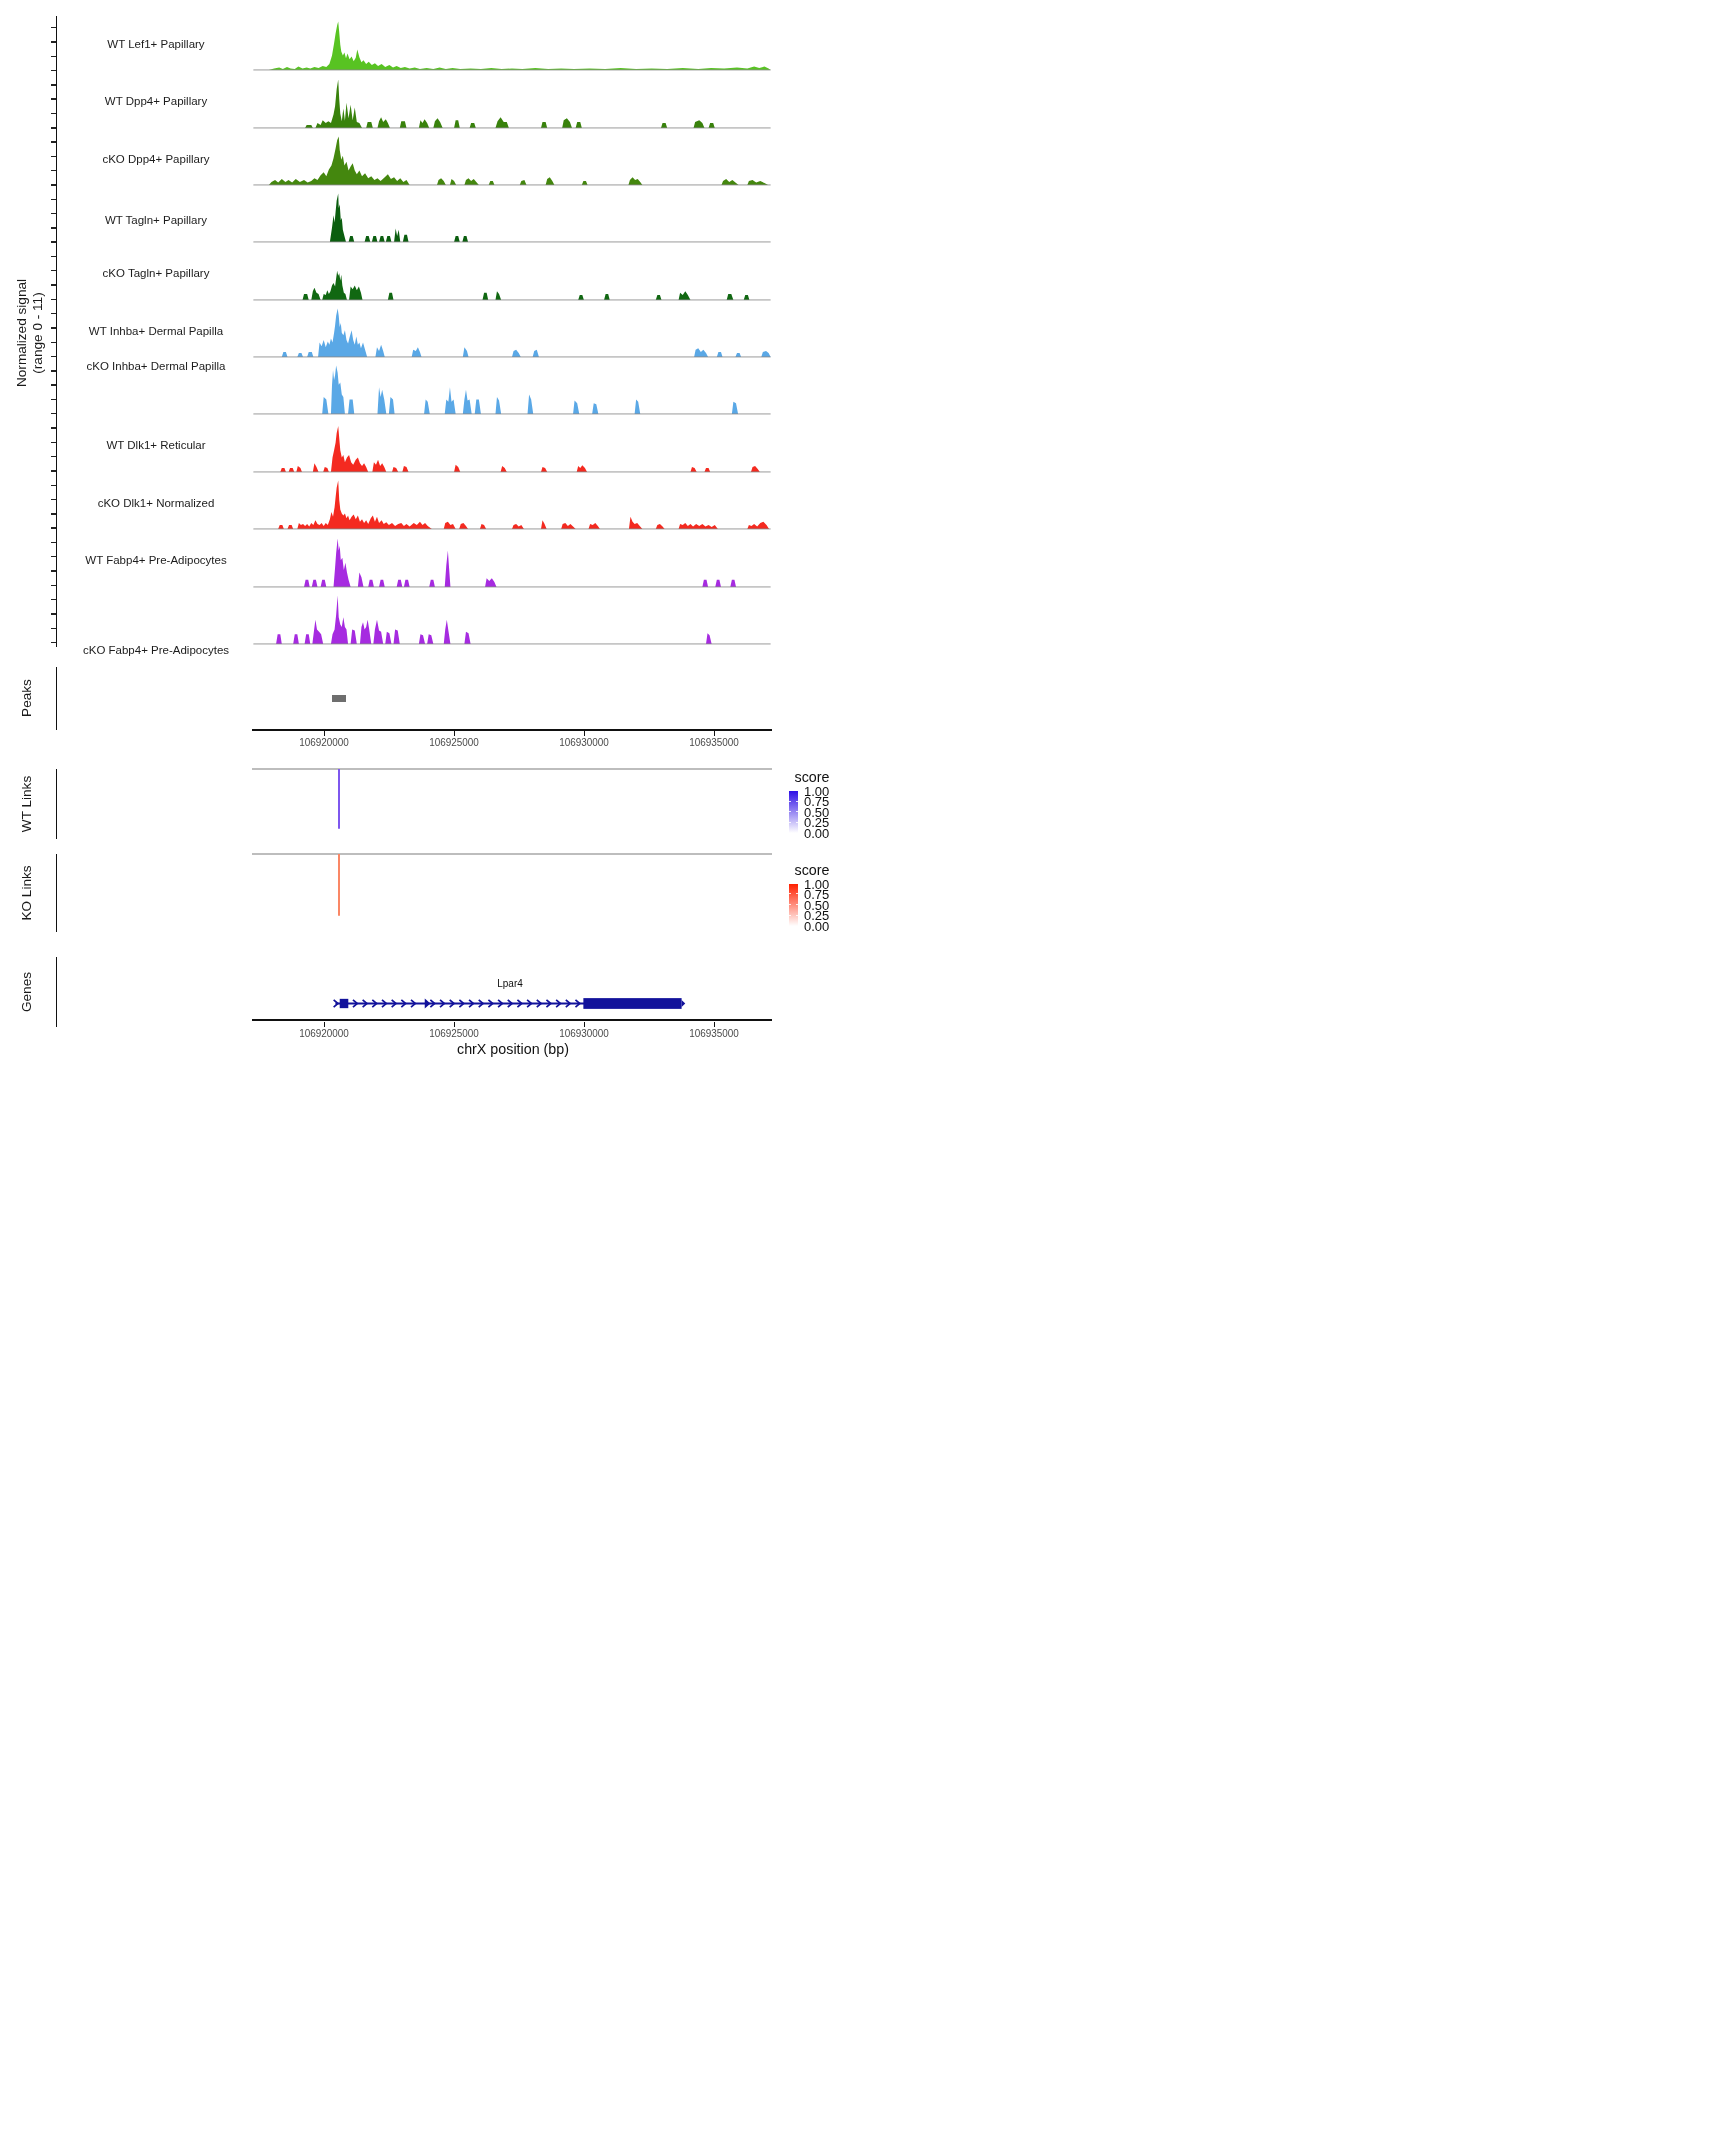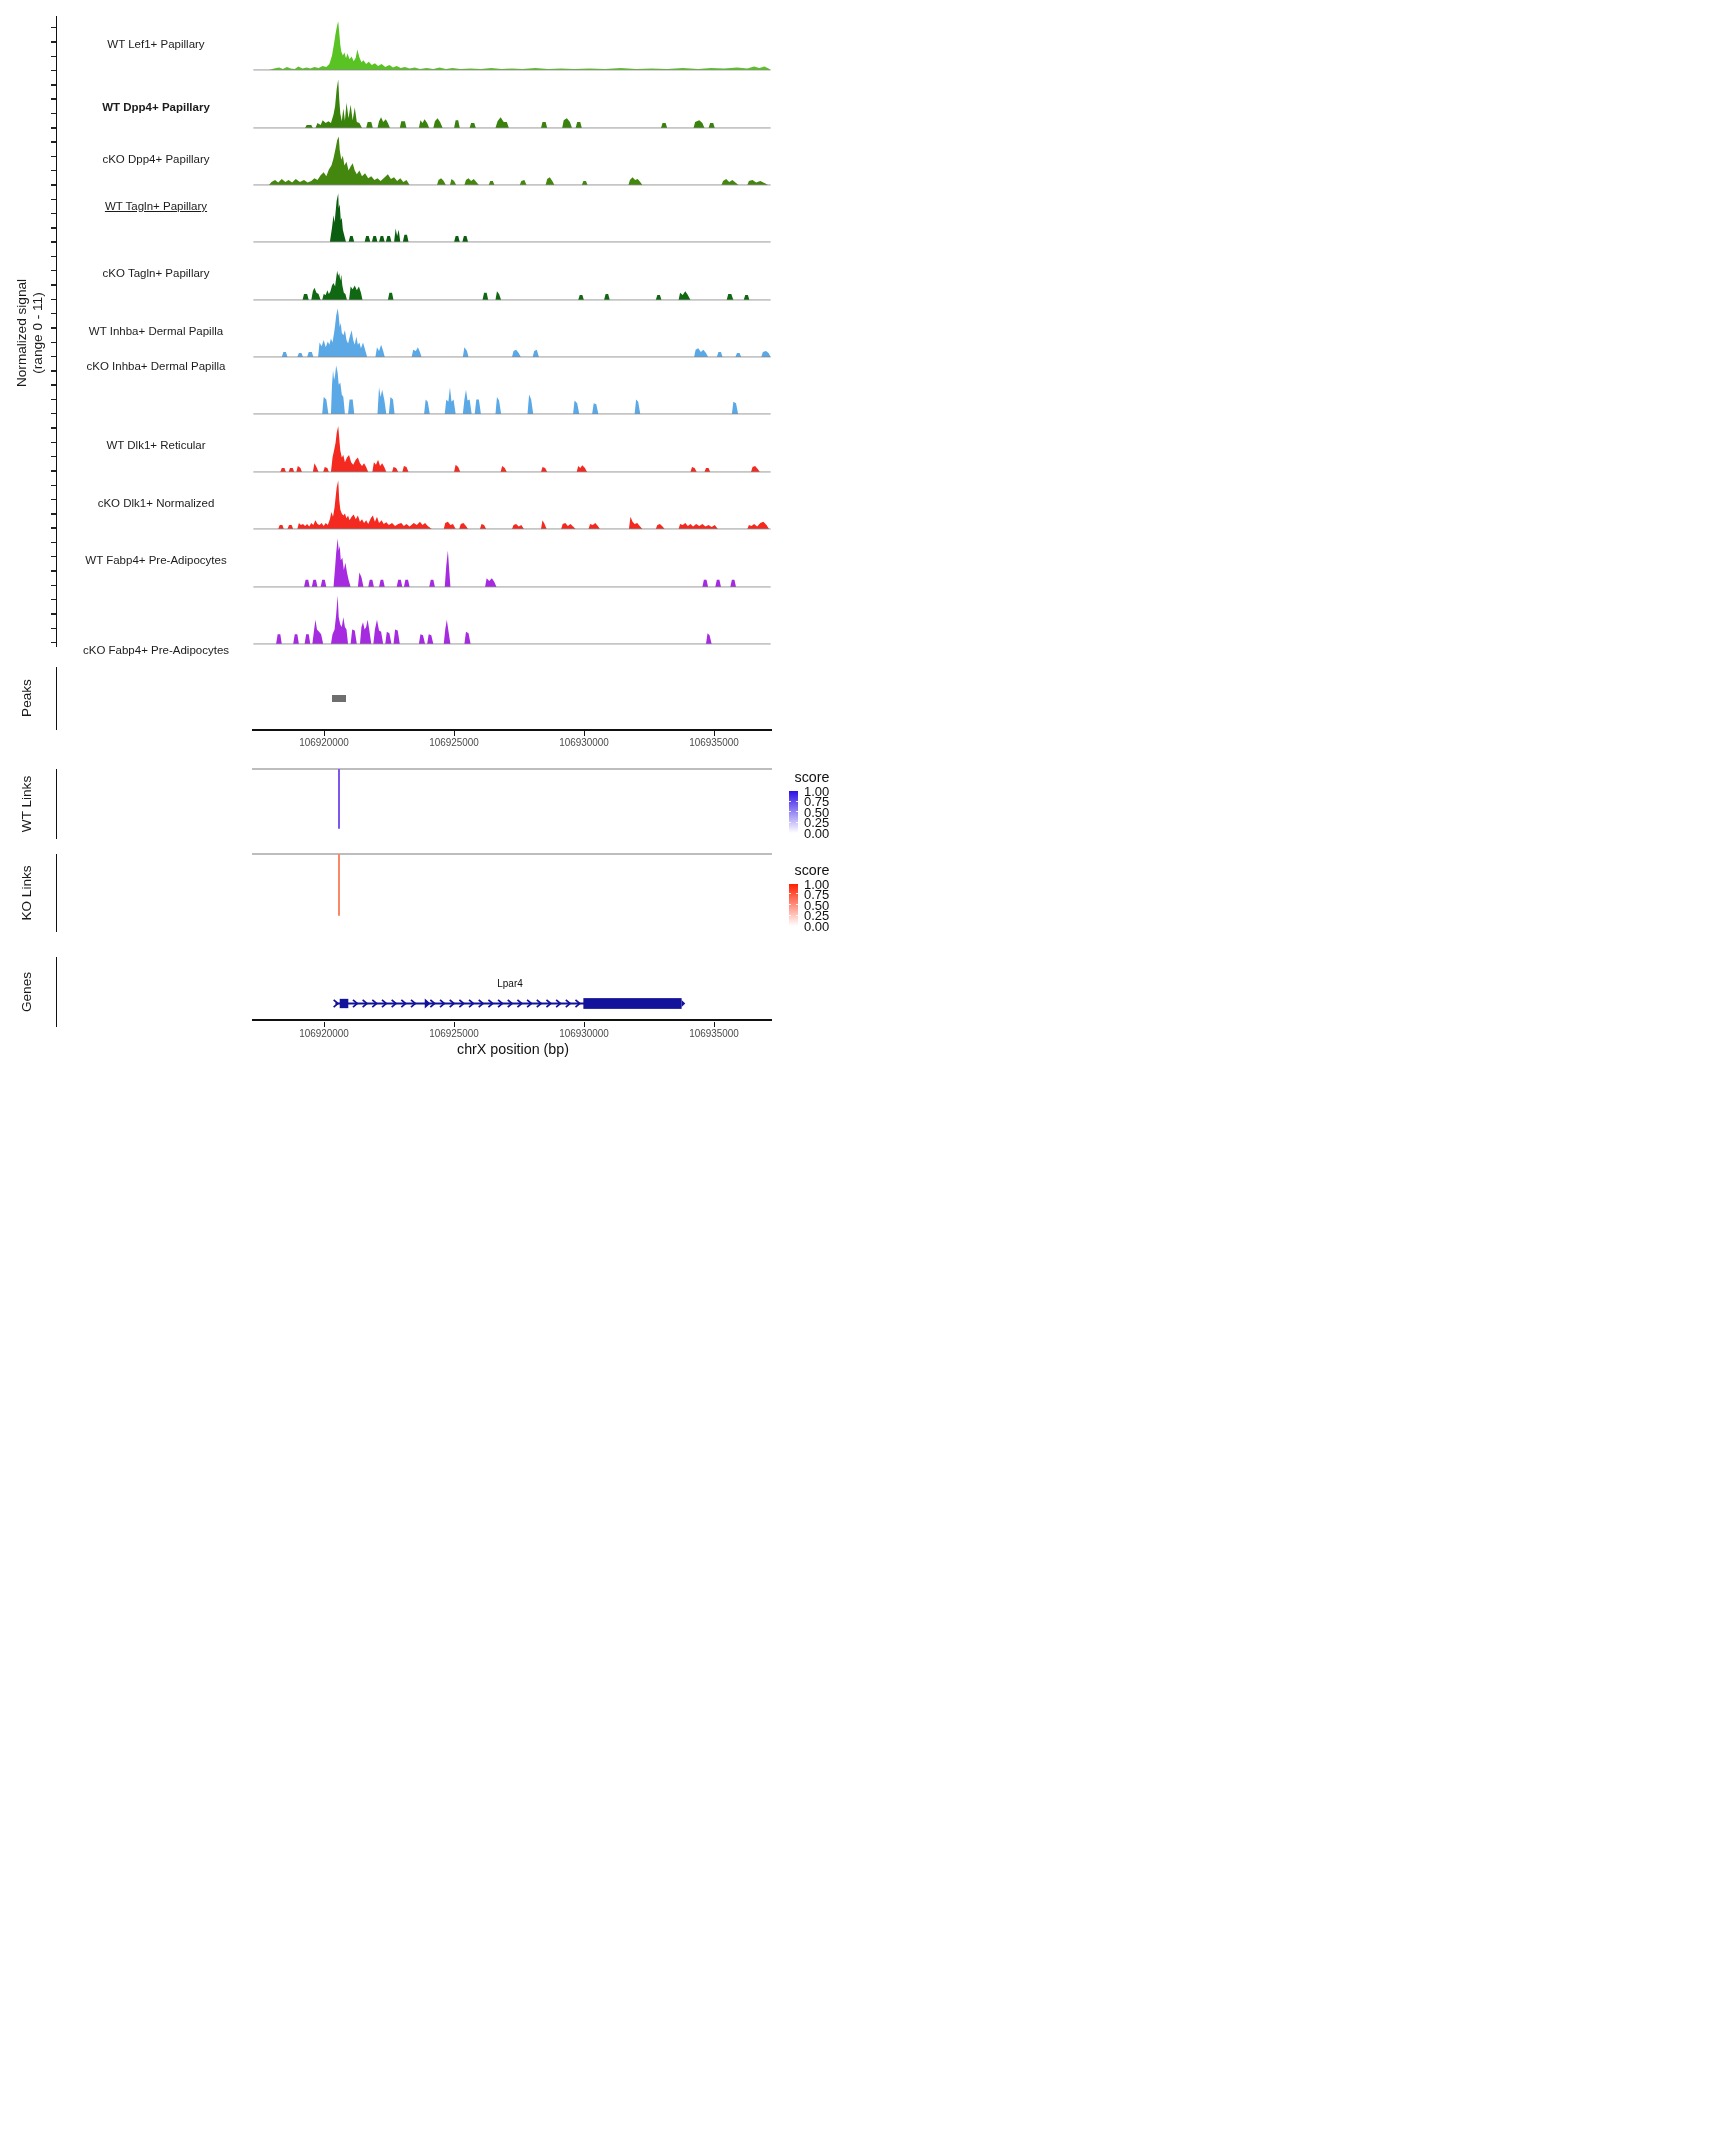--- a/index.html
+++ b/index.html
@@ -35,31 +35,31 @@
 
   <div class="abs" style="left:51px;top:27px;width:5px;height:618px;background:repeating-linear-gradient(to bottom,#222 0 1.4px,transparent 1.4px 14.3px);"></div>
   <div class="abs" style="left:56px;top:16px;width:1.4px;height:631px;background:#111;"></div>
 
   <div id="tracks-layer">
       <div class="track-label" style="top: 38px;">WT Lef1+ Papillary</div>
       <svg width="520" height="57" viewBox="0 0 726 80" style="left: 252px; top: 19.4px;">
         <path d="M0,71.5 L21.8,71.5 L29.0,69.5 L36.3,68.1 L41.4,70.1 L47.2,67.4 L52.3,69.5 L58.1,70.1 L63.2,66.7 L69.0,69.5 L74.8,68.1 L79.9,69.5 L85.7,67.4 L91.5,68.8 L97.3,66.1 L102.4,67.4 L106.7,63.3 L110.4,51.1 L113.3,34.1 L115.4,20.5 L117.6,8.9 L119.1,3.5 L120.5,18.5 L122.0,36.1 L123.4,45.7 L125.6,51.1 L127.8,47.0 L130.0,55.2 L132.1,48.4 L135.0,56.5 L137.9,52.5 L140.8,59.3 L143.7,54.5 L145.9,42.9 L148.8,53.8 L151.7,60.6 L154.6,57.9 L158.3,63.3 L161.9,59.9 L166.3,64.7 L170.6,62.0 L175.0,66.1 L180.0,63.3 L185.1,67.4 L190.9,64.7 L196.0,68.1 L201.1,66.1 L206.9,68.8 L212.7,67.4 L219.3,69.5 L226.5,68.1 L233.8,70.1 L243.2,68.8 L252.6,70.1 L261.4,68.1 L270.1,70.1 L279.5,68.8 L290.4,70.1 L304.9,69.5 L319.4,70.1 L334.0,68.8 L348.5,70.1 L363.0,69.5 L377.5,70.1 L395.7,68.8 L413.8,70.1 L432.0,69.5 L450.1,70.1 L471.9,69.5 L493.7,70.1 L515.5,68.8 L537.2,70.1 L559.0,69.5 L580.8,70.1 L602.6,68.8 L624.4,70.1 L642.5,68.8 L660.7,69.5 L678.8,68.1 L693.3,69.5 L702.8,66.7 L710.0,68.8 L717.3,66.7 L723.1,69.5 L726.0,71.5 L726,71.5 Z" fill="#58C322"></path>
         <line x1="0" x2="726" y1="71.5" y2="71.5" stroke="#8a8a8a" stroke-width="1.2"></line>
       </svg>
-      <div class="track-label" style="top: 101px; font-weight: bold;">WT Dpp4+ Papillary</div>
+      <div class="track-label" style="top: 95px;">WT Dpp4+ Papillary</div>
       <svg width="520" height="57" viewBox="0 0 726 80" style="left: 252px; top: 77px;">
         <path d="M0,71.5 L72.6,71.5 L74.8,67.4 L81.3,67.4 L83.5,71.5 L87.1,71.5 L90.0,64.7 L94.4,67.4 L97.3,60.6 L101.6,64.7 L105.3,62.0 L108.9,64.7 L112.5,52.5 L114.7,40.9 L116.9,17.1 L119.1,3.5 L120.5,30.7 L122.0,51.1 L124.1,62.0 L126.3,44.3 L128.5,61.3 L130.7,36.1 L133.6,57.9 L136.5,38.9 L139.4,60.6 L142.3,42.9 L145.2,63.3 L148.8,64.7 L152.5,71.5 L158.3,71.5 L160.4,63.3 L165.5,63.3 L167.7,71.5 L174.2,71.5 L176.4,62.0 L179.3,56.5 L182.2,63.3 L185.9,59.3 L188.8,64.7 L191.7,71.5 L205.5,71.5 L207.6,62.0 L212.7,62.0 L214.9,71.5 L232.3,71.5 L234.5,60.6 L237.4,64.7 L240.3,59.3 L243.9,64.7 L246.8,71.5 L252.6,71.5 L254.8,62.0 L258.5,57.9 L262.1,63.3 L265.7,71.5 L281.7,71.5 L283.9,60.6 L287.5,60.6 L289.7,71.5 L303.5,71.5 L305.6,64.7 L310.0,64.7 L312.2,71.5 L339.8,71.5 L342.7,62.0 L347.0,56.5 L351.4,63.3 L355.7,63.3 L358.6,71.5 L403.7,71.5 L405.8,63.3 L410.2,63.3 L412.4,71.5 L433.4,71.5 L435.6,60.6 L440.0,57.9 L444.3,63.3 L447.2,71.5 L452.3,71.5 L454.5,63.3 L458.8,63.3 L461.0,71.5 L572.1,71.5 L574.3,64.7 L578.6,64.7 L580.8,71.5 L617.8,71.5 L620.0,63.3 L625.8,60.6 L630.2,64.7 L633.1,71.5 L638.9,71.5 L641.1,64.7 L645.4,64.7 L647.6,71.5 L726,71.5 Z" fill="#39820C"></path>
         <line x1="0" x2="726" y1="71.5" y2="71.5" stroke="#8a8a8a" stroke-width="1.2"></line>
       </svg>
       <div class="track-label" style="top: 153px;">cKO Dpp4+ Papillary</div>
       <svg width="520" height="57" viewBox="0 0 726 80" style="left: 252px; top: 134px;">
         <path d="M0,71.5 L21.8,71.5 L25.4,67.4 L30.5,64.7 L34.8,68.1 L39.9,63.3 L45.0,67.4 L49.4,64.7 L54.4,68.1 L59.5,63.3 L65.3,67.4 L71.1,64.7 L76.2,68.1 L81.3,66.1 L85.7,62.0 L90.0,64.7 L94.4,57.9 L98.7,53.8 L102.4,59.3 L106.0,49.7 L109.6,44.3 L112.5,34.1 L115.4,20.5 L117.6,8.9 L119.8,3.5 L121.2,22.5 L123.4,36.1 L125.6,30.7 L127.8,44.3 L130.7,38.9 L133.6,51.1 L136.5,45.7 L139.4,40.9 L142.3,51.1 L145.2,56.5 L148.8,51.1 L152.5,59.3 L156.8,55.2 L161.2,62.0 L165.5,59.3 L169.9,64.7 L174.2,62.0 L178.6,66.1 L184.4,60.6 L188.8,56.5 L193.1,63.3 L197.5,60.6 L201.8,66.1 L206.2,62.0 L210.5,67.4 L214.9,64.7 L219.3,71.5 L257.7,71.5 L259.9,64.7 L263.5,62.0 L267.2,66.1 L270.1,71.5 L275.9,71.5 L278.1,63.3 L281.7,66.1 L284.6,71.5 L296.2,71.5 L298.4,64.7 L302.0,62.0 L305.6,66.1 L309.3,63.3 L312.9,67.4 L316.5,71.5 L330.3,71.5 L332.5,66.1 L336.1,66.1 L338.3,71.5 L373.9,71.5 L376.1,66.1 L380.4,64.7 L383.3,71.5 L410.2,71.5 L412.4,63.3 L416.0,60.6 L419.6,66.1 L422.5,71.5 L461.0,71.5 L463.2,66.1 L466.8,66.1 L469.0,71.5 L526.4,71.5 L528.5,64.7 L532.2,60.6 L535.8,64.7 L539.4,63.3 L543.0,67.4 L546.0,71.5 L657.0,71.5 L659.2,66.1 L663.6,63.3 L667.9,67.4 L672.3,64.7 L676.6,68.1 L681.0,71.5 L693.3,71.5 L695.5,66.1 L700.6,64.7 L705.7,68.1 L711.5,66.1 L717.3,68.8 L722.4,71.5 L726,71.5 Z" fill="#44870E"></path>
         <line x1="0" x2="726" y1="71.5" y2="71.5" stroke="#8a8a8a" stroke-width="1.2"></line>
       </svg>
-      <div class="track-label" style="top: 200px; text-decoration: underline;">WT Tagln+ Papillary</div>
+      <div class="track-label" style="top: 214px;">WT Tagln+ Papillary</div>
       <svg width="520" height="57" viewBox="0 0 726 80" style="left: 252px; top: 191px;">
         <path d="M0,71.5 L107.4,71.5 L110.4,51.1 L112.5,34.1 L114.0,44.3 L115.4,29.3 L116.9,13.7 L119.1,3.5 L119.8,23.9 L121.2,18.5 L122.7,40.9 L124.1,37.5 L125.6,54.5 L127.8,63.3 L130.0,71.5 L133.6,71.5 L135.8,63.3 L139.4,63.3 L141.6,71.5 L156.1,71.5 L158.3,63.3 L161.9,63.3 L164.1,71.5 L166.3,71.5 L168.4,63.3 L172.1,63.3 L174.2,71.5 L176.4,71.5 L178.6,63.3 L182.2,63.3 L184.4,71.5 L185.9,71.5 L188.0,63.3 L191.7,63.3 L193.8,71.5 L197.5,71.5 L199.7,52.5 L201.8,63.3 L204.0,54.5 L206.2,71.5 L209.8,71.5 L212.0,61.3 L215.6,61.3 L217.8,71.5 L281.7,71.5 L283.9,63.3 L287.5,63.3 L289.7,71.5 L293.3,71.5 L295.5,63.3 L299.1,63.3 L301.3,71.5 L726,71.5 Z" fill="#0B5E0F"></path>
         <line x1="0" x2="726" y1="71.5" y2="71.5" stroke="#8a8a8a" stroke-width="1.2"></line>
       </svg>
       <div class="track-label" style="top: 267px;">cKO Tagln+ Papillary</div>
       <svg width="520" height="57" viewBox="0 0 726 80" style="left: 252px; top: 249px;">
         <path d="M0,71.5 L69.0,71.5 L71.1,63.3 L75.5,63.3 L77.7,71.5 L81.3,71.5 L83.5,59.3 L85.7,54.5 L88.6,61.3 L91.5,63.3 L94.4,71.5 L96.6,71.5 L98.7,63.3 L101.6,64.7 L103.8,57.9 L106.0,63.3 L108.2,59.3 L110.4,51.1 L112.5,47.7 L114.7,52.5 L116.2,40.9 L117.6,30.7 L119.1,37.5 L120.5,34.1 L122.0,44.3 L123.4,36.1 L124.9,51.1 L127.0,61.3 L129.2,63.3 L131.4,71.5 L134.3,71.5 L136.5,52.5 L139.4,56.5 L142.3,51.1 L145.2,57.9 L148.1,52.5 L151.0,61.3 L153.2,71.5 L188.8,71.5 L190.9,61.3 L194.6,61.3 L196.7,71.5 L321.6,71.5 L323.8,61.3 L327.4,61.3 L329.6,71.5 L339.8,71.5 L341.9,59.3 L344.8,63.3 L347.8,71.5 L455.9,71.5 L458.1,64.7 L461.7,64.7 L463.9,71.5 L492.2,71.5 L494.4,63.3 L498.0,63.3 L500.2,71.5 L564.8,71.5 L567.0,64.7 L570.6,64.7 L572.8,71.5 L596.8,71.5 L598.9,61.3 L602.6,64.7 L606.2,59.3 L609.8,64.7 L613.5,71.5 L664.3,71.5 L666.5,63.3 L670.8,63.3 L673.7,71.5 L688.2,71.5 L690.4,64.7 L694.1,64.7 L696.2,71.5 L726,71.5 Z" fill="#116812"></path>
         <line x1="0" x2="726" y1="71.5" y2="71.5" stroke="#8a8a8a" stroke-width="1.2"></line>
       </svg>
       <div class="track-label" style="top: 325px;">WT Inhba+ Dermal Papilla</div>

